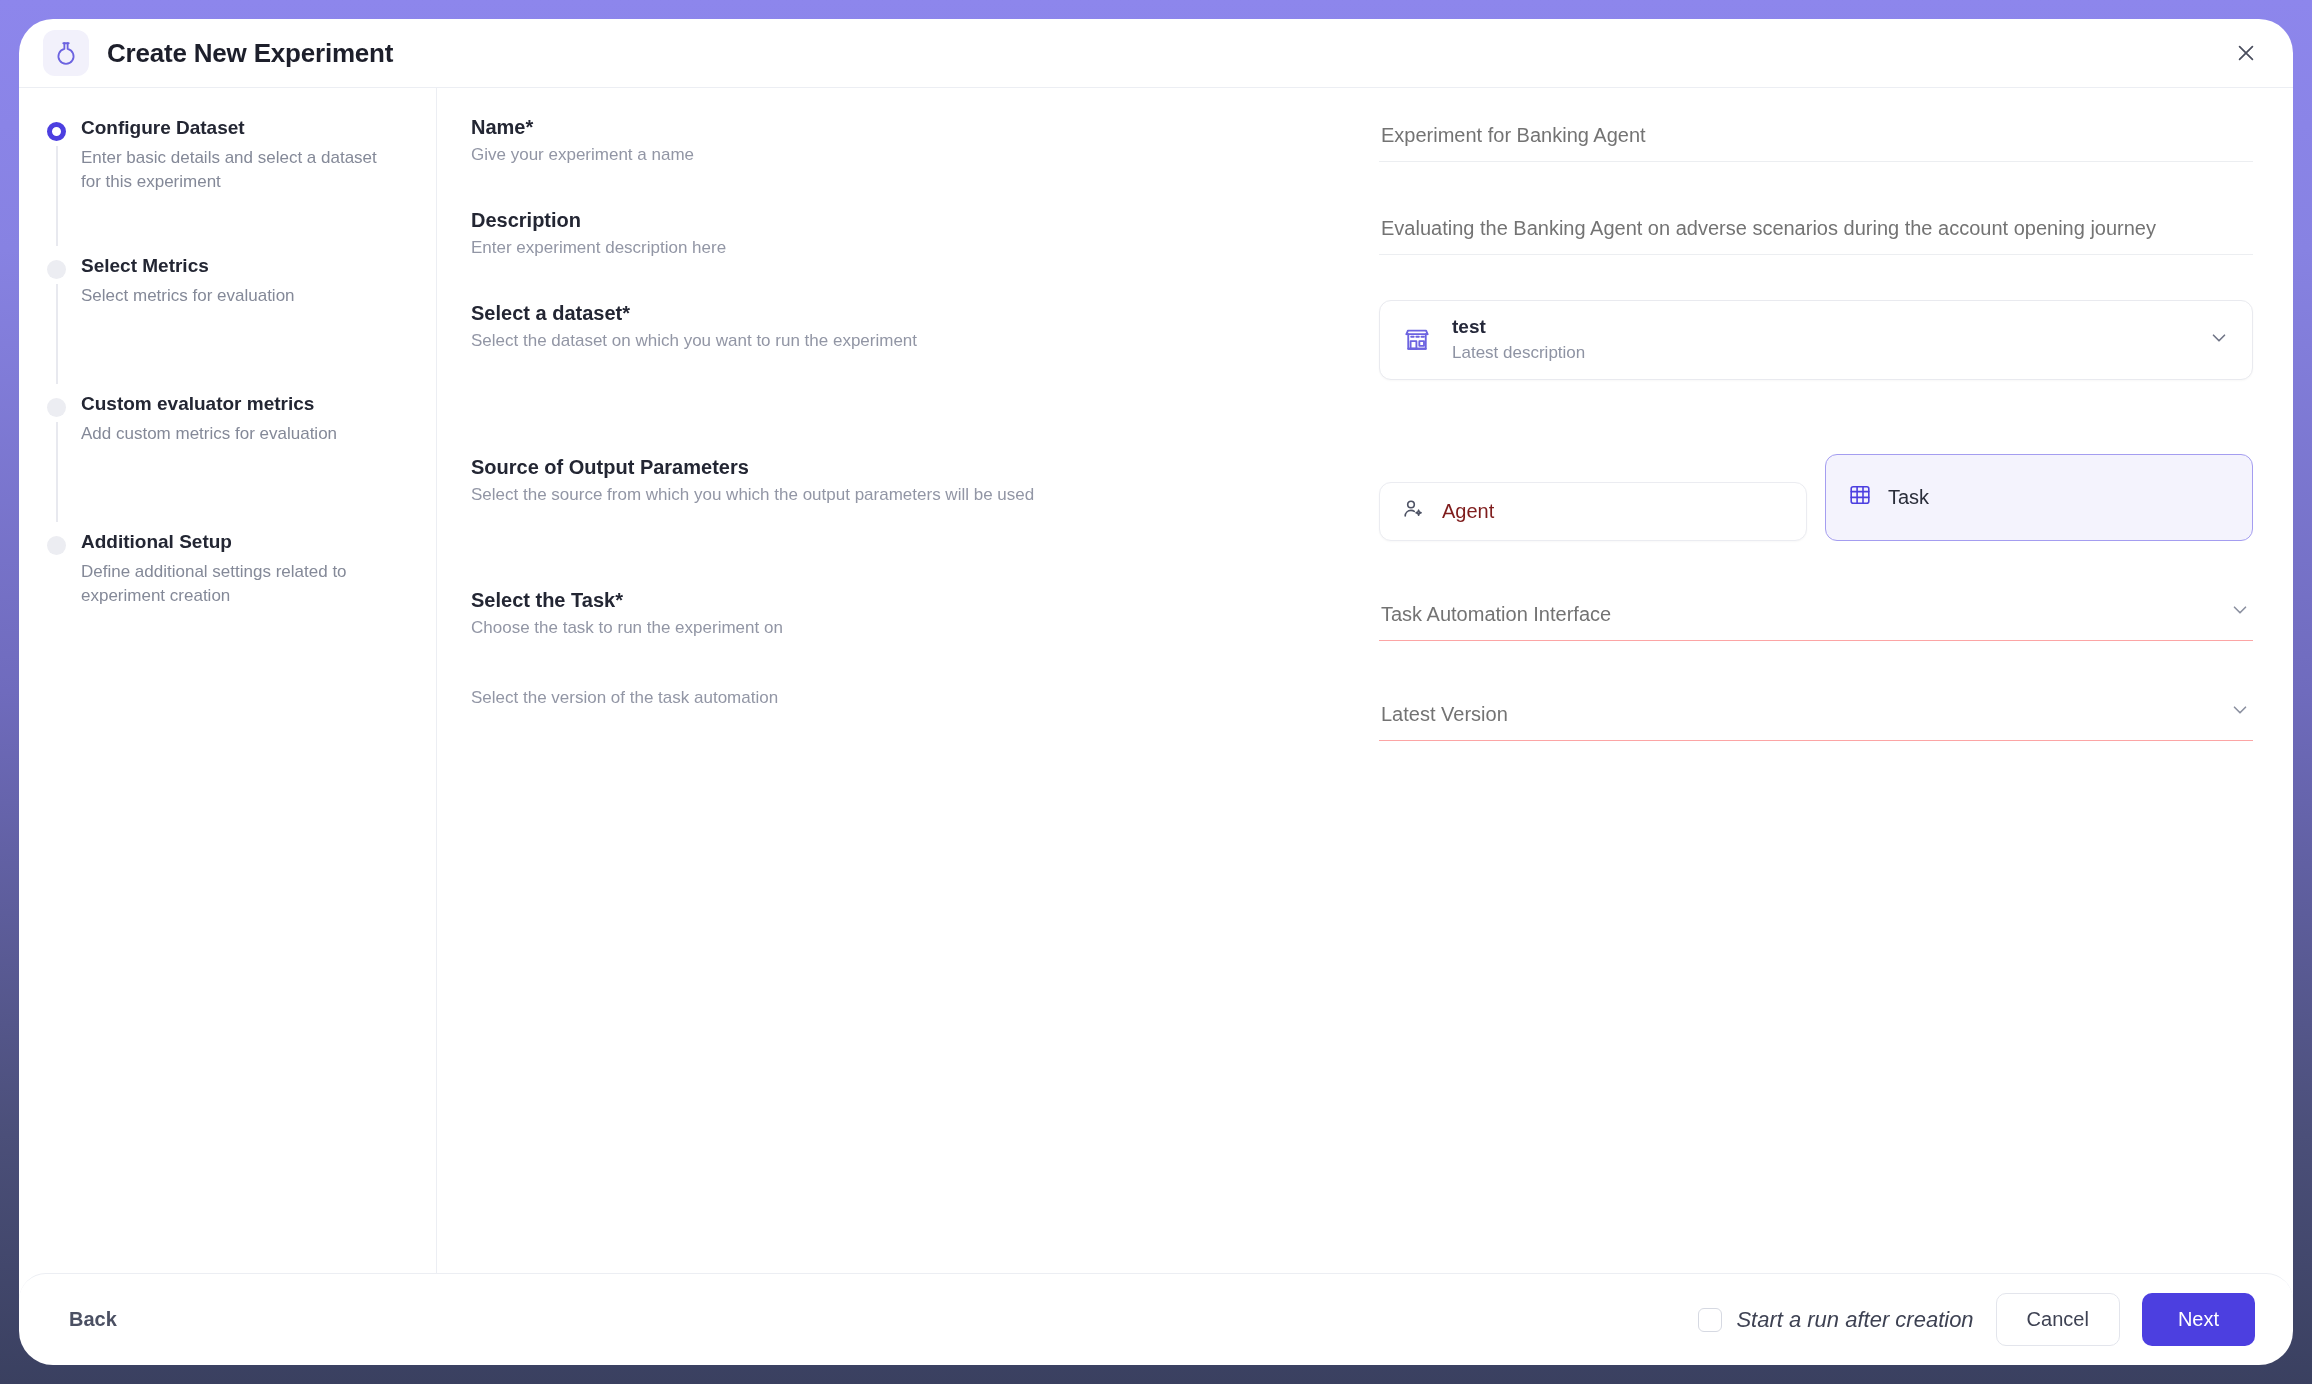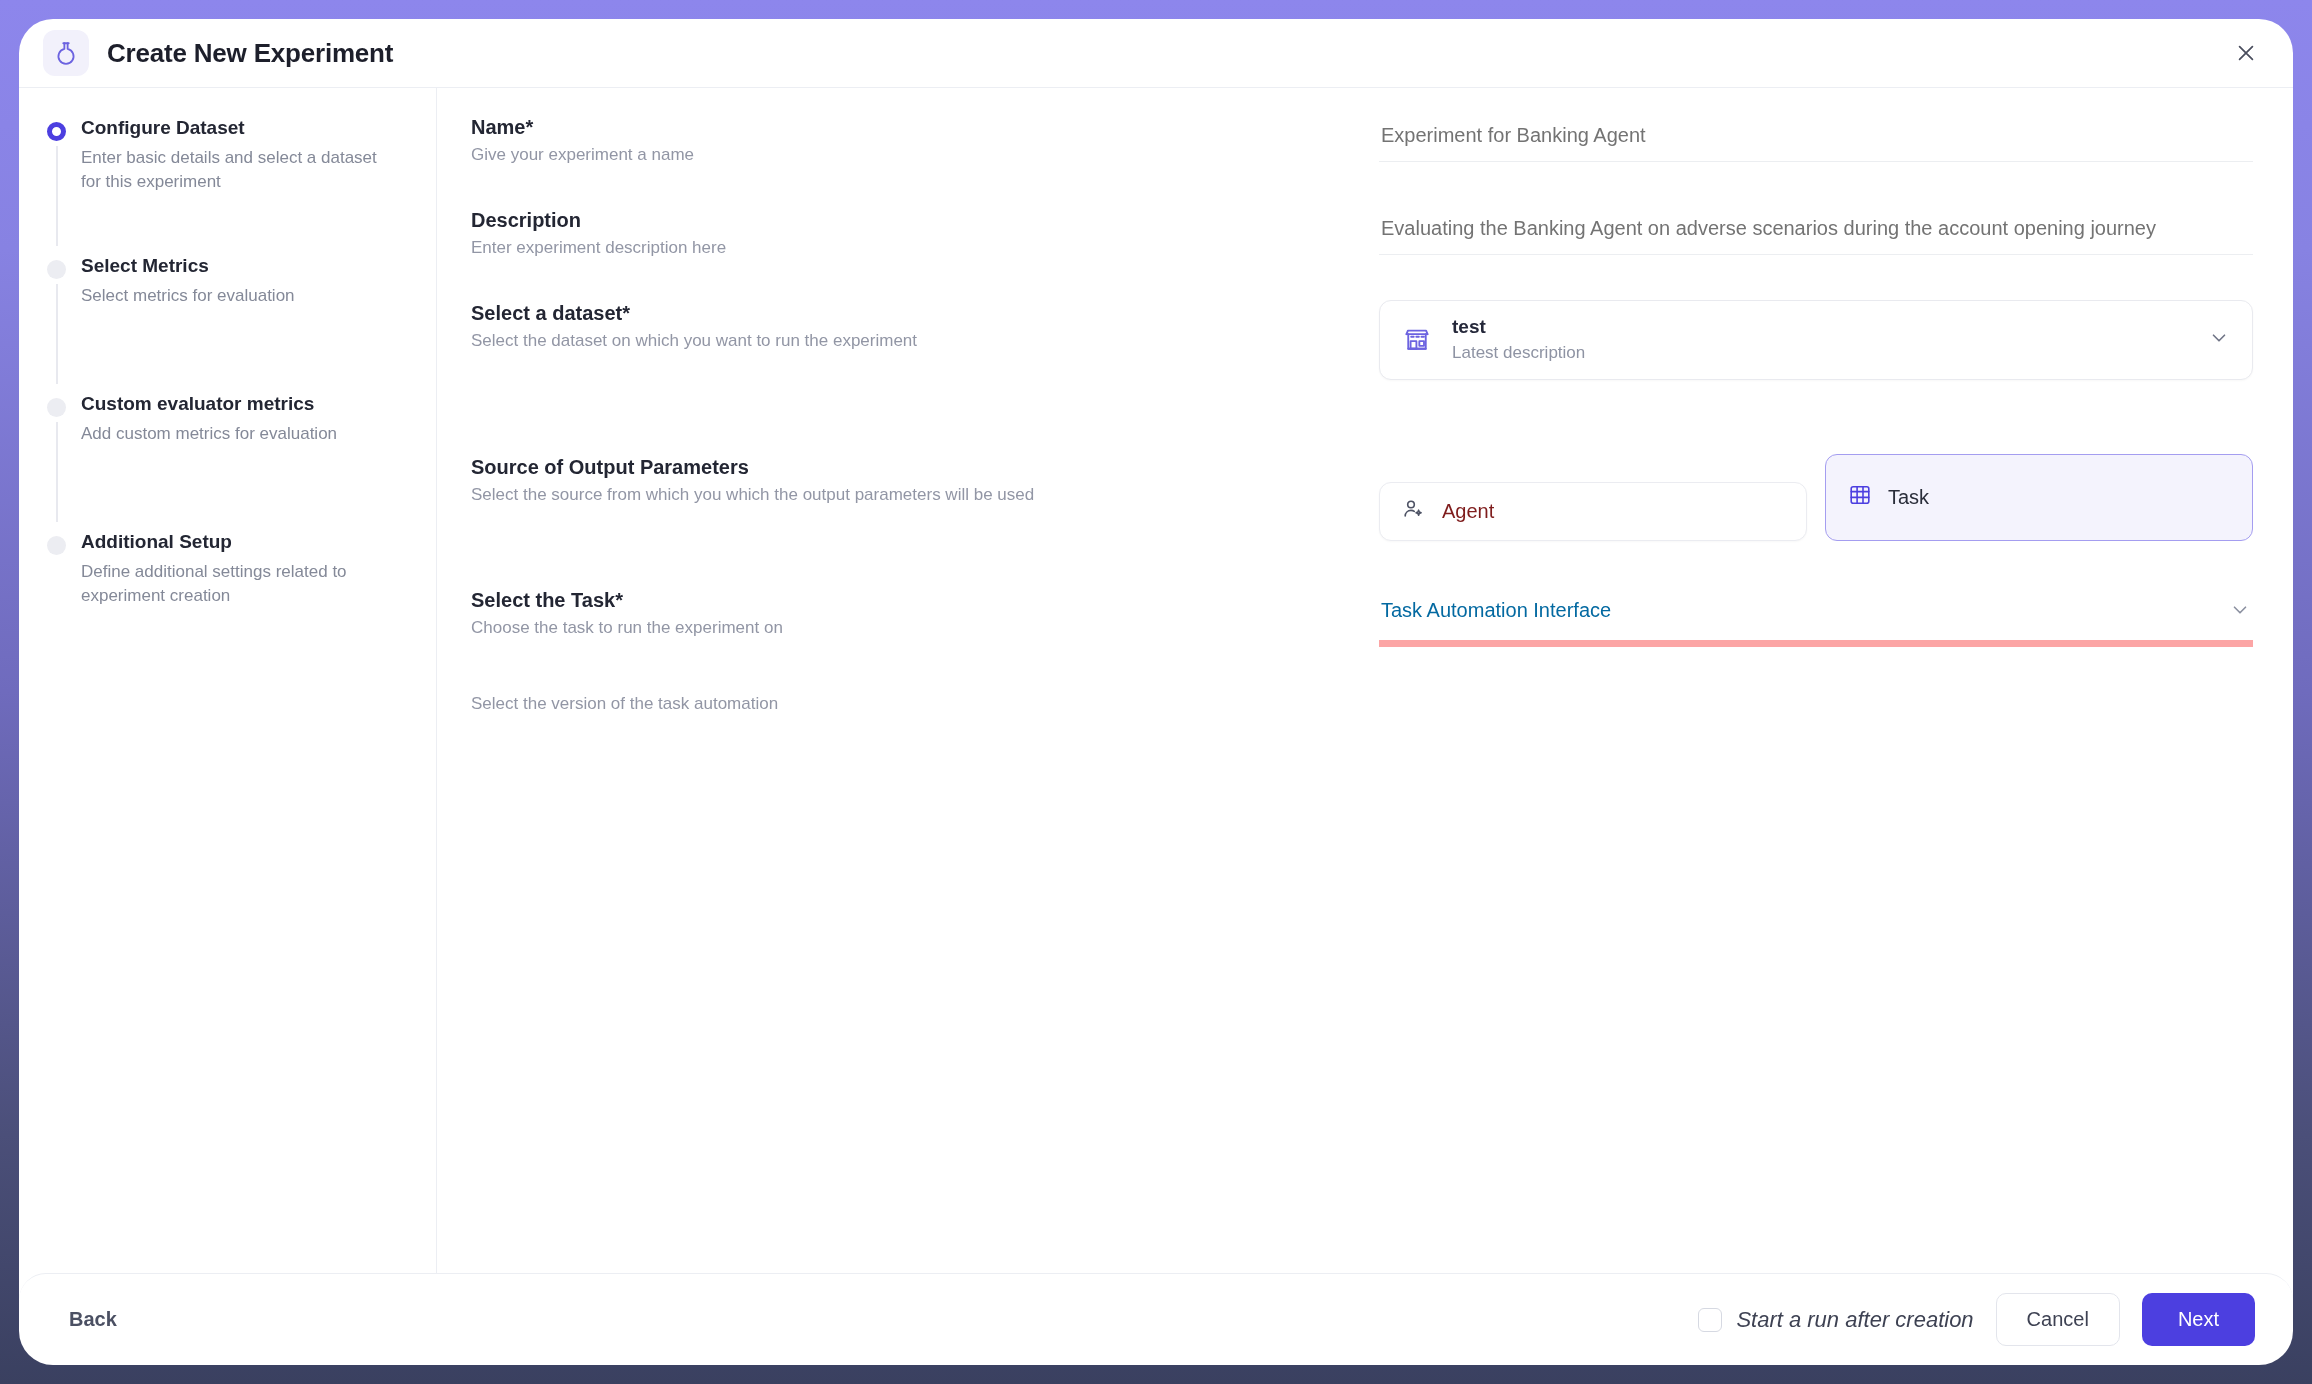--- a/index.html
+++ b/index.html
@@ -162,28 +162,28 @@
     font-size: 20px;
     color: #737373;
     padding: 10px 2px 14px 2px;
     outline: none;
     display: block;
   }
   .underline-input::placeholder { color: #b3b7c4; }
 
   .select-underline {
     width: 100%;
-    border-bottom: 7px solid #fca5a5;
+    border-bottom: 1px solid #fca5a5;
     padding: 12px 2px 14px 2px;
     display: flex;
-    align-items: flex-start;
+    align-items: flex-end;
     justify-content: space-between;
     cursor: pointer;
     font-size: 20px;
-    color: #0369a1;
+    color: #737373;
   }
 
   
   .dataset-card {
     width: 100%;
     border: 1px solid #e9eaef;
     border-radius: 12px;
     padding: 14px 22px 14px 20px;
     display: flex;
     align-items: center;
@@ -474,20 +474,30 @@
           </div>
         </div>
       </div>
 
       <div class="spacer-lg"></div>
 
       <div class="field-row">
         <div class="field-label-col">
           <div class="field-hint">Select the version of the task automation</div>
         </div>
+        <div class="field-control-col">
+          <div class="select-underline">
+            <span>Latest Version</span>
+            <span>
+              <svg width="22" height="22" viewBox="0 0 24 24" fill="none" stroke="#8b90a0" stroke-width="1.8" stroke-linecap="round" stroke-linejoin="round">
+                <path d="M6 9l6 6 6-6"></path>
+              </svg>
+            </span>
+          </div>
+        </div>
       </div>
 
     </div>
   </div>
 
   <div class="footer">
     <button class="back-btn">Back</button>
     <div class="footer-right">
       <div class="checkbox-wrap">
         <div class="checkbox-box"></div>

